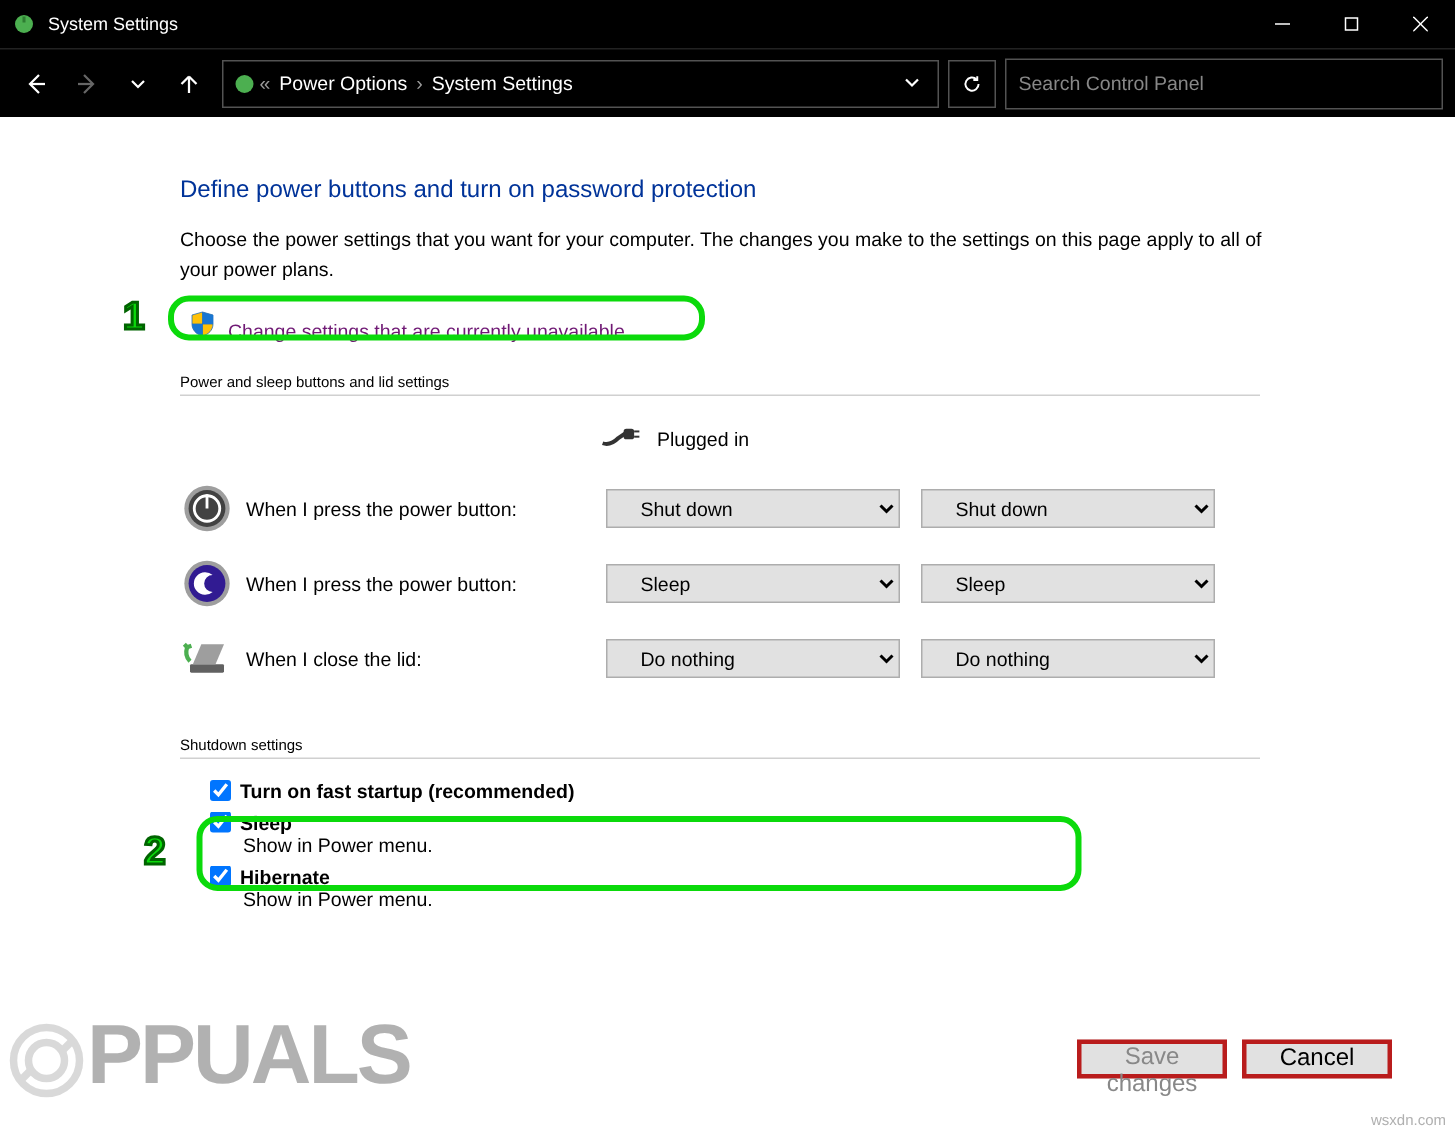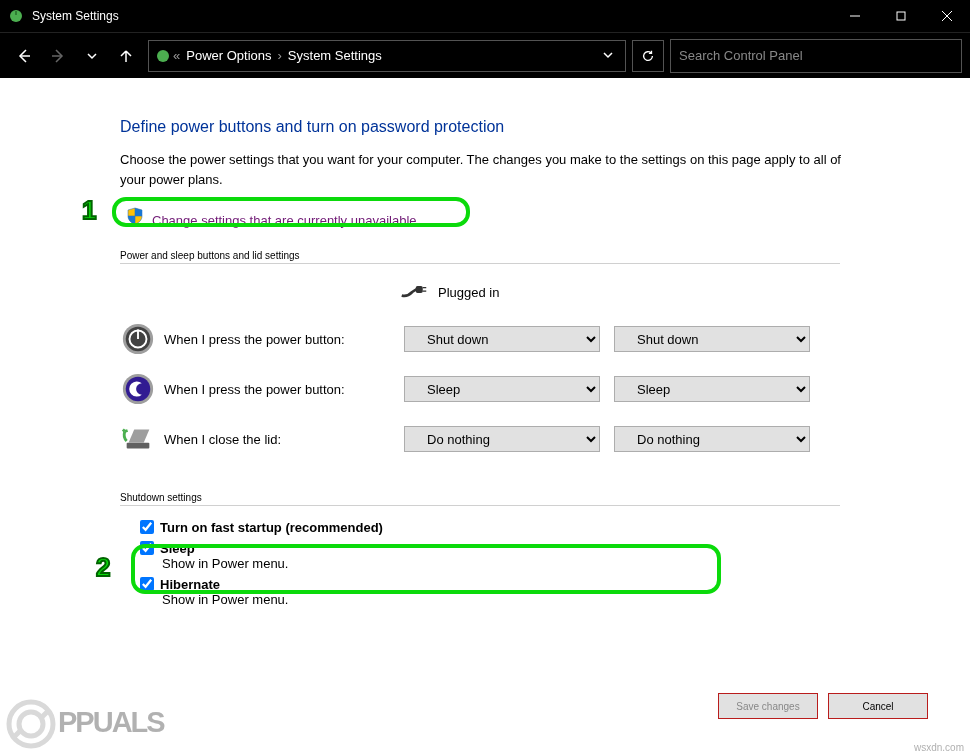--- a/index.html
+++ b/index.html
@@ -56,25 +56,25 @@
   .highlight { position:absolute; border:4px solid #0BDA0B; border-radius:14px; pointer-events:none; z-index:20;}
   .highlight-num { position:absolute; font-size:26px; font-weight:900; color:#0BDA0B; -webkit-text-stroke:2px #006400; z-index:21;}
 
   
   .link-shield { display:inline-flex; align-items:center; gap:8px; margin-top:4px; margin-left:6px;}
   .link-shield a { color:#701a75; font-size:13px; cursor:pointer;margin-top:10px;}
   .shield-icon { width:18px; height:18px;}
 
   
   .bottom-bar { position:absolute; bottom:36px; right:42px; display:flex; gap:10px;}
-  .bottom-bar button { width:100px; height:26px; font-size:10px; background:#e1e1e1; border:1px solid #b91c1c;}
+  .bottom-bar button { width:100px; height:26px; font-size:16px; background:#e1e1e1; border:3px solid #b91c1c;}
   .bottom-bar button:disabled { color:#888;}
 
   
-  .watermark { position:absolute; left:4px; bottom:4px; font-size:29px; font-weight:300; color:#888; letter-spacing:-2px; opacity:0.45; font-family: Arial, sans-serif;}
+  .watermark { position:absolute; left:4px; bottom:20px; font-size:56px; font-weight:300; color:#888; letter-spacing:-2px; opacity:0.45; font-family: Arial, sans-serif;}
   .watermark .strong{ font-weight:700; color:#555;}
   .wsxdn { position:absolute; right:6px; bottom:2px; font-size:10px; color:#b0b0b0;}
 </style>
 </head>
 <body>
 
 <div class="titlebar">
   <span class="icon">
     <svg viewBox="0 0 16 16">
         <circle cx="8" cy="8" r="6" fill="#4caf50"></circle>

